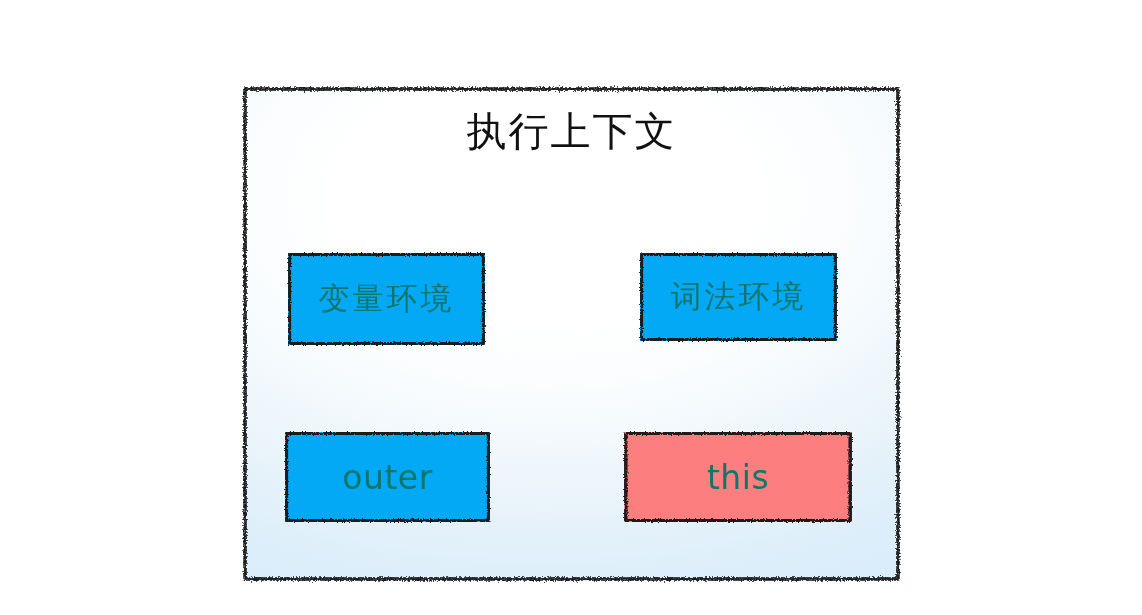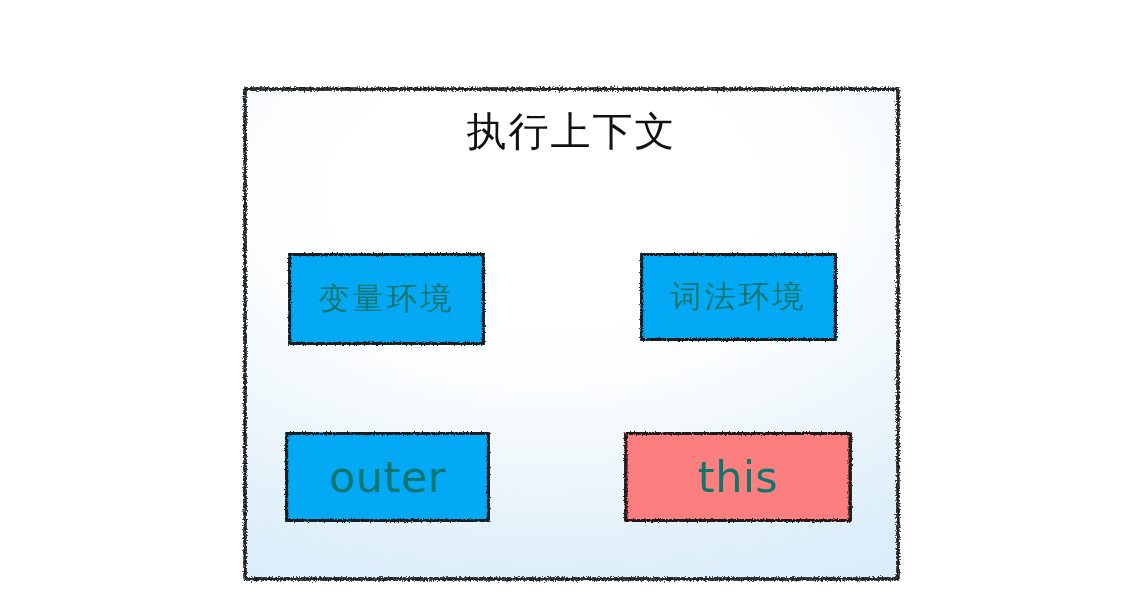--- a/index.html
+++ b/index.html
@@ -97,21 +97,21 @@
     position: relative;
     z-index: 3;
     white-space: nowrap;
   }
 
   .node.cjk .node-label {
     font-size: 31px;
     letter-spacing: 3px;
   }
   .node.latin .node-label {
-    font-size: 43px;
+    font-size: 33px;
     letter-spacing: 0.5px;
   }
 
   
   #node-variable-env { left: 45px;  top: 166px; width: 197px; height: 92px; }
   #node-lexical-env  { left: 381px; top: 166px; width: 197px; height: 88px; margin-left: 16px; }
   #node-outer        { left: 42px;  top: 345px; width: 205px; height: 90px; }
   #node-this         { left: 381px; top: 345px; width: 228px; height: 90px; }
 </style>
 </head>

